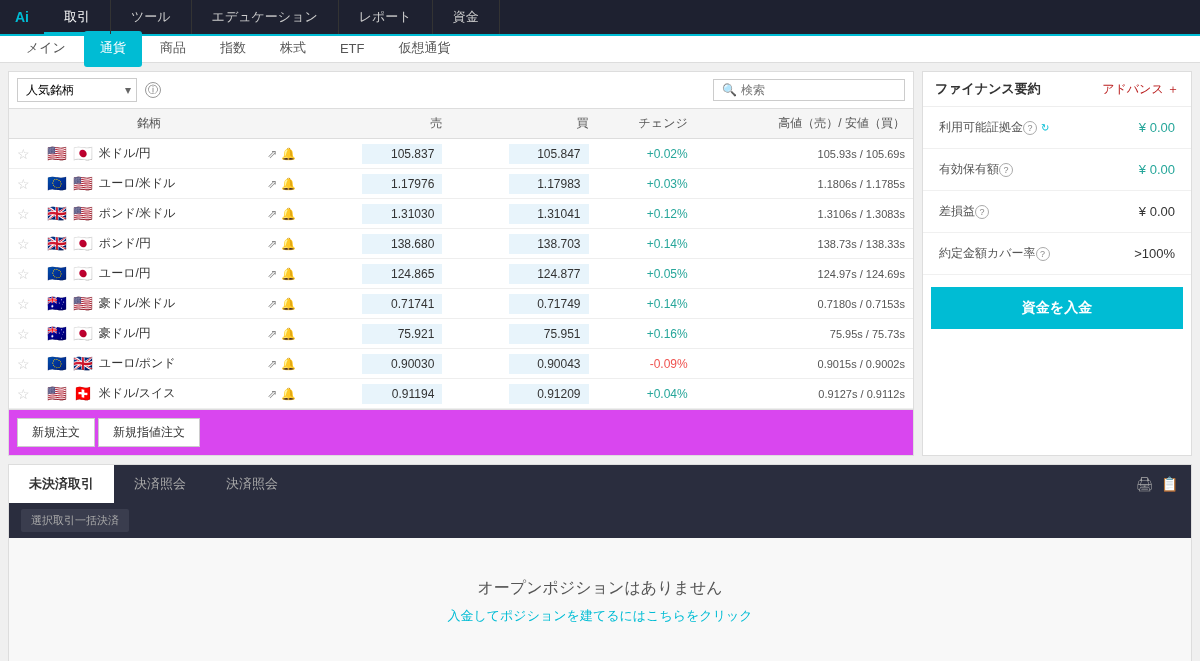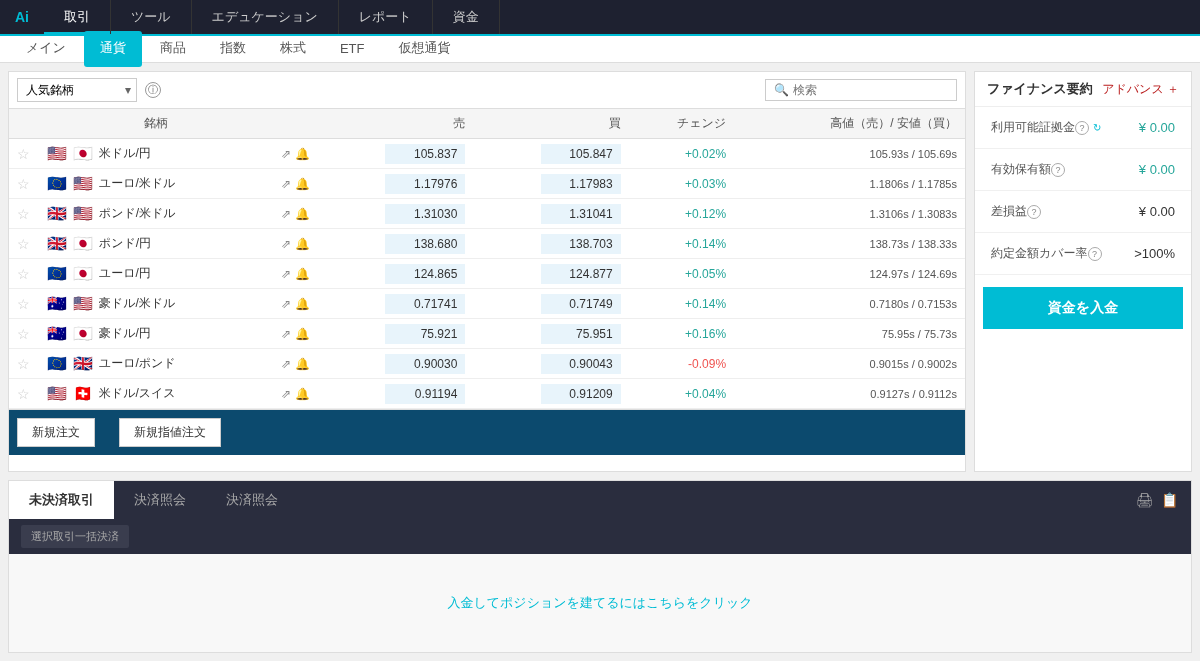--- a/index.html
+++ b/index.html
@@ -181,37 +181,37 @@
     .price-td { padding: 4px 8px !important; }
 
     .change-positive { color: #26a69a; }
     .change-negative { color: #ef5350; }
 
     .high-low { color: #555; font-size: 11px; }
 
     
     .bottom-buttons {
       display: flex;
-      gap: 24px;
+      gap: 3px;
       padding: 8px;
-      background: #0c4a6e;
+      background: #d946ef;
       border-top: 1px solid #ddd;
     }
     .btn-primary {
       background: #fff;
       border: 1px solid #ccc;
       padding: 5px 14px;
       cursor: pointer;
       font-size: 12px;
       color: #333;
     }
 
     
     .right-panel {
-      width: 218px;
+      width: 270px;
       display: flex;
       flex-direction: column;
       gap: 0;
     }
     .finance-card {
       background: #fff;
       border: 1px solid #ddd;
       flex: 1;
     }
     .finance-header {
@@ -639,17 +639,18 @@
       <div class="bottom-tab">決済照会</div>
       <div class="bottom-tab-icons">
         <span class="bottom-tab-icon">🖨</span>
         <span class="bottom-tab-icon">📋</span>
       </div>
     </div>
     <div class="bottom-toolbar">
       <button class="batch-btn">選択取引一括決済</button>
     </div>
     <div class="empty-state">
+      <div class="empty-title">オープンポジションはありません</div>
       <div class="empty-link">入金してポジションを建てるにはこちらをクリック</div>
     </div>
   </div>
 
 </div>
 
 </body></html>

